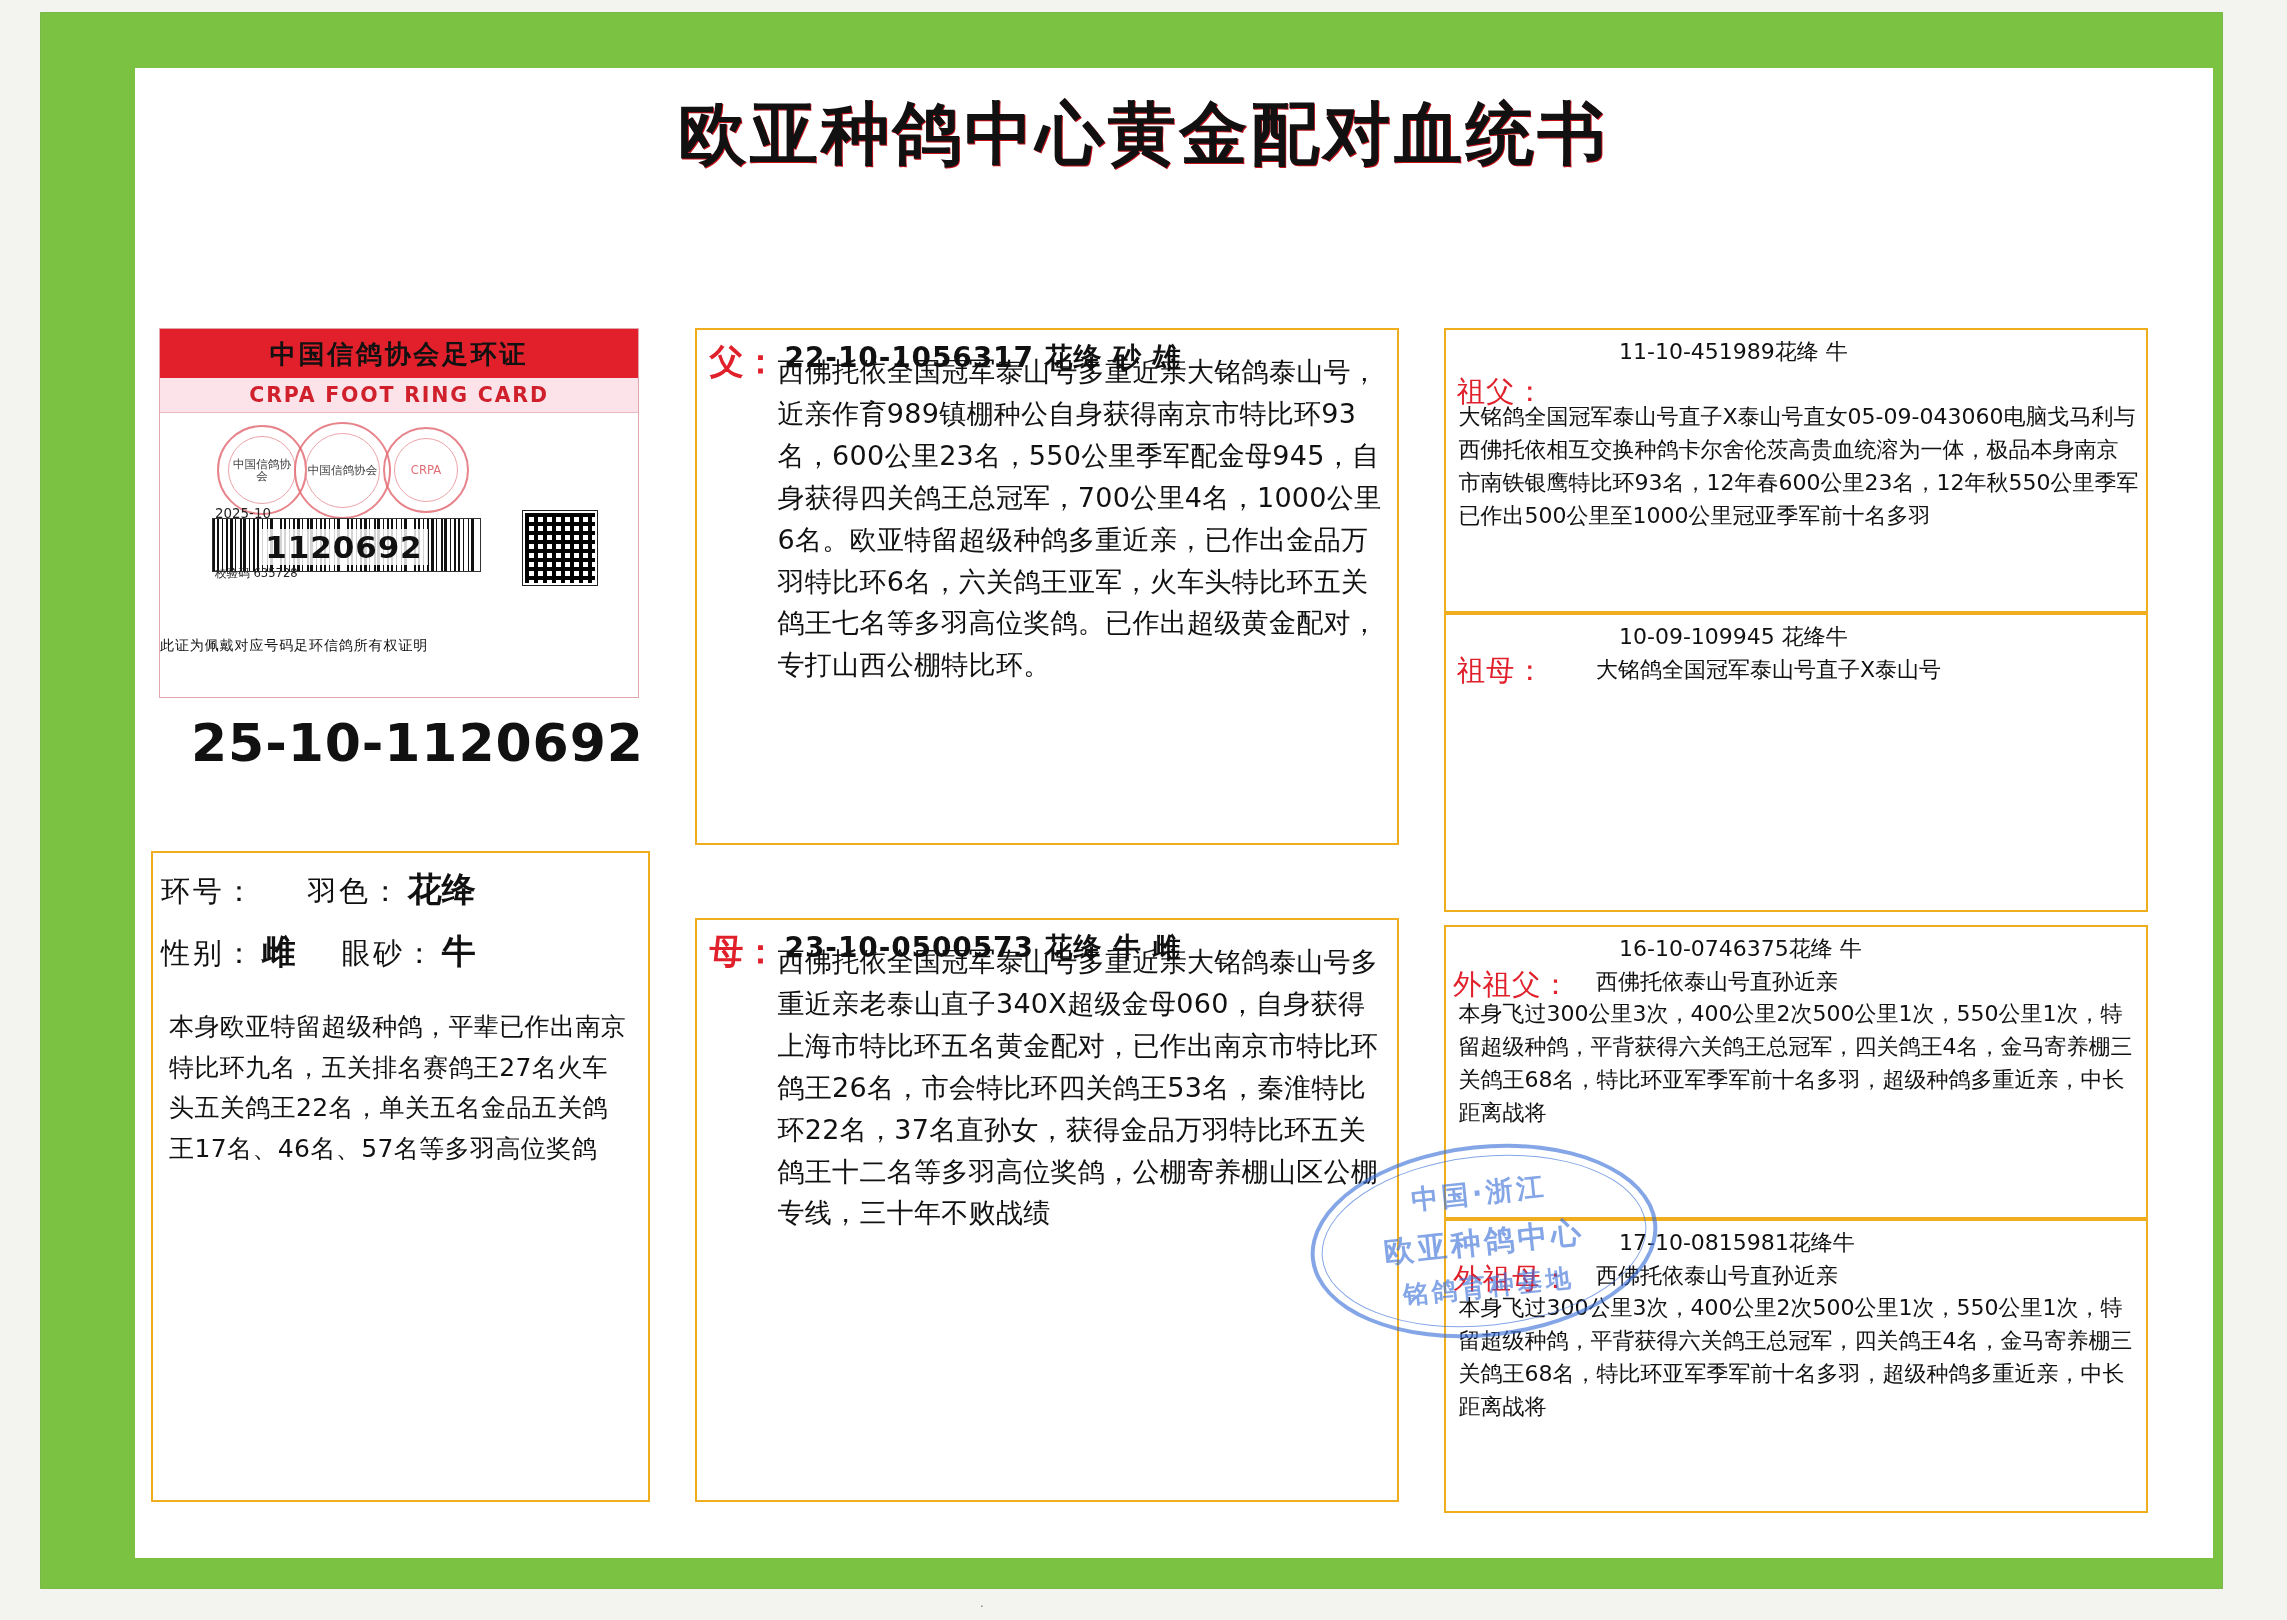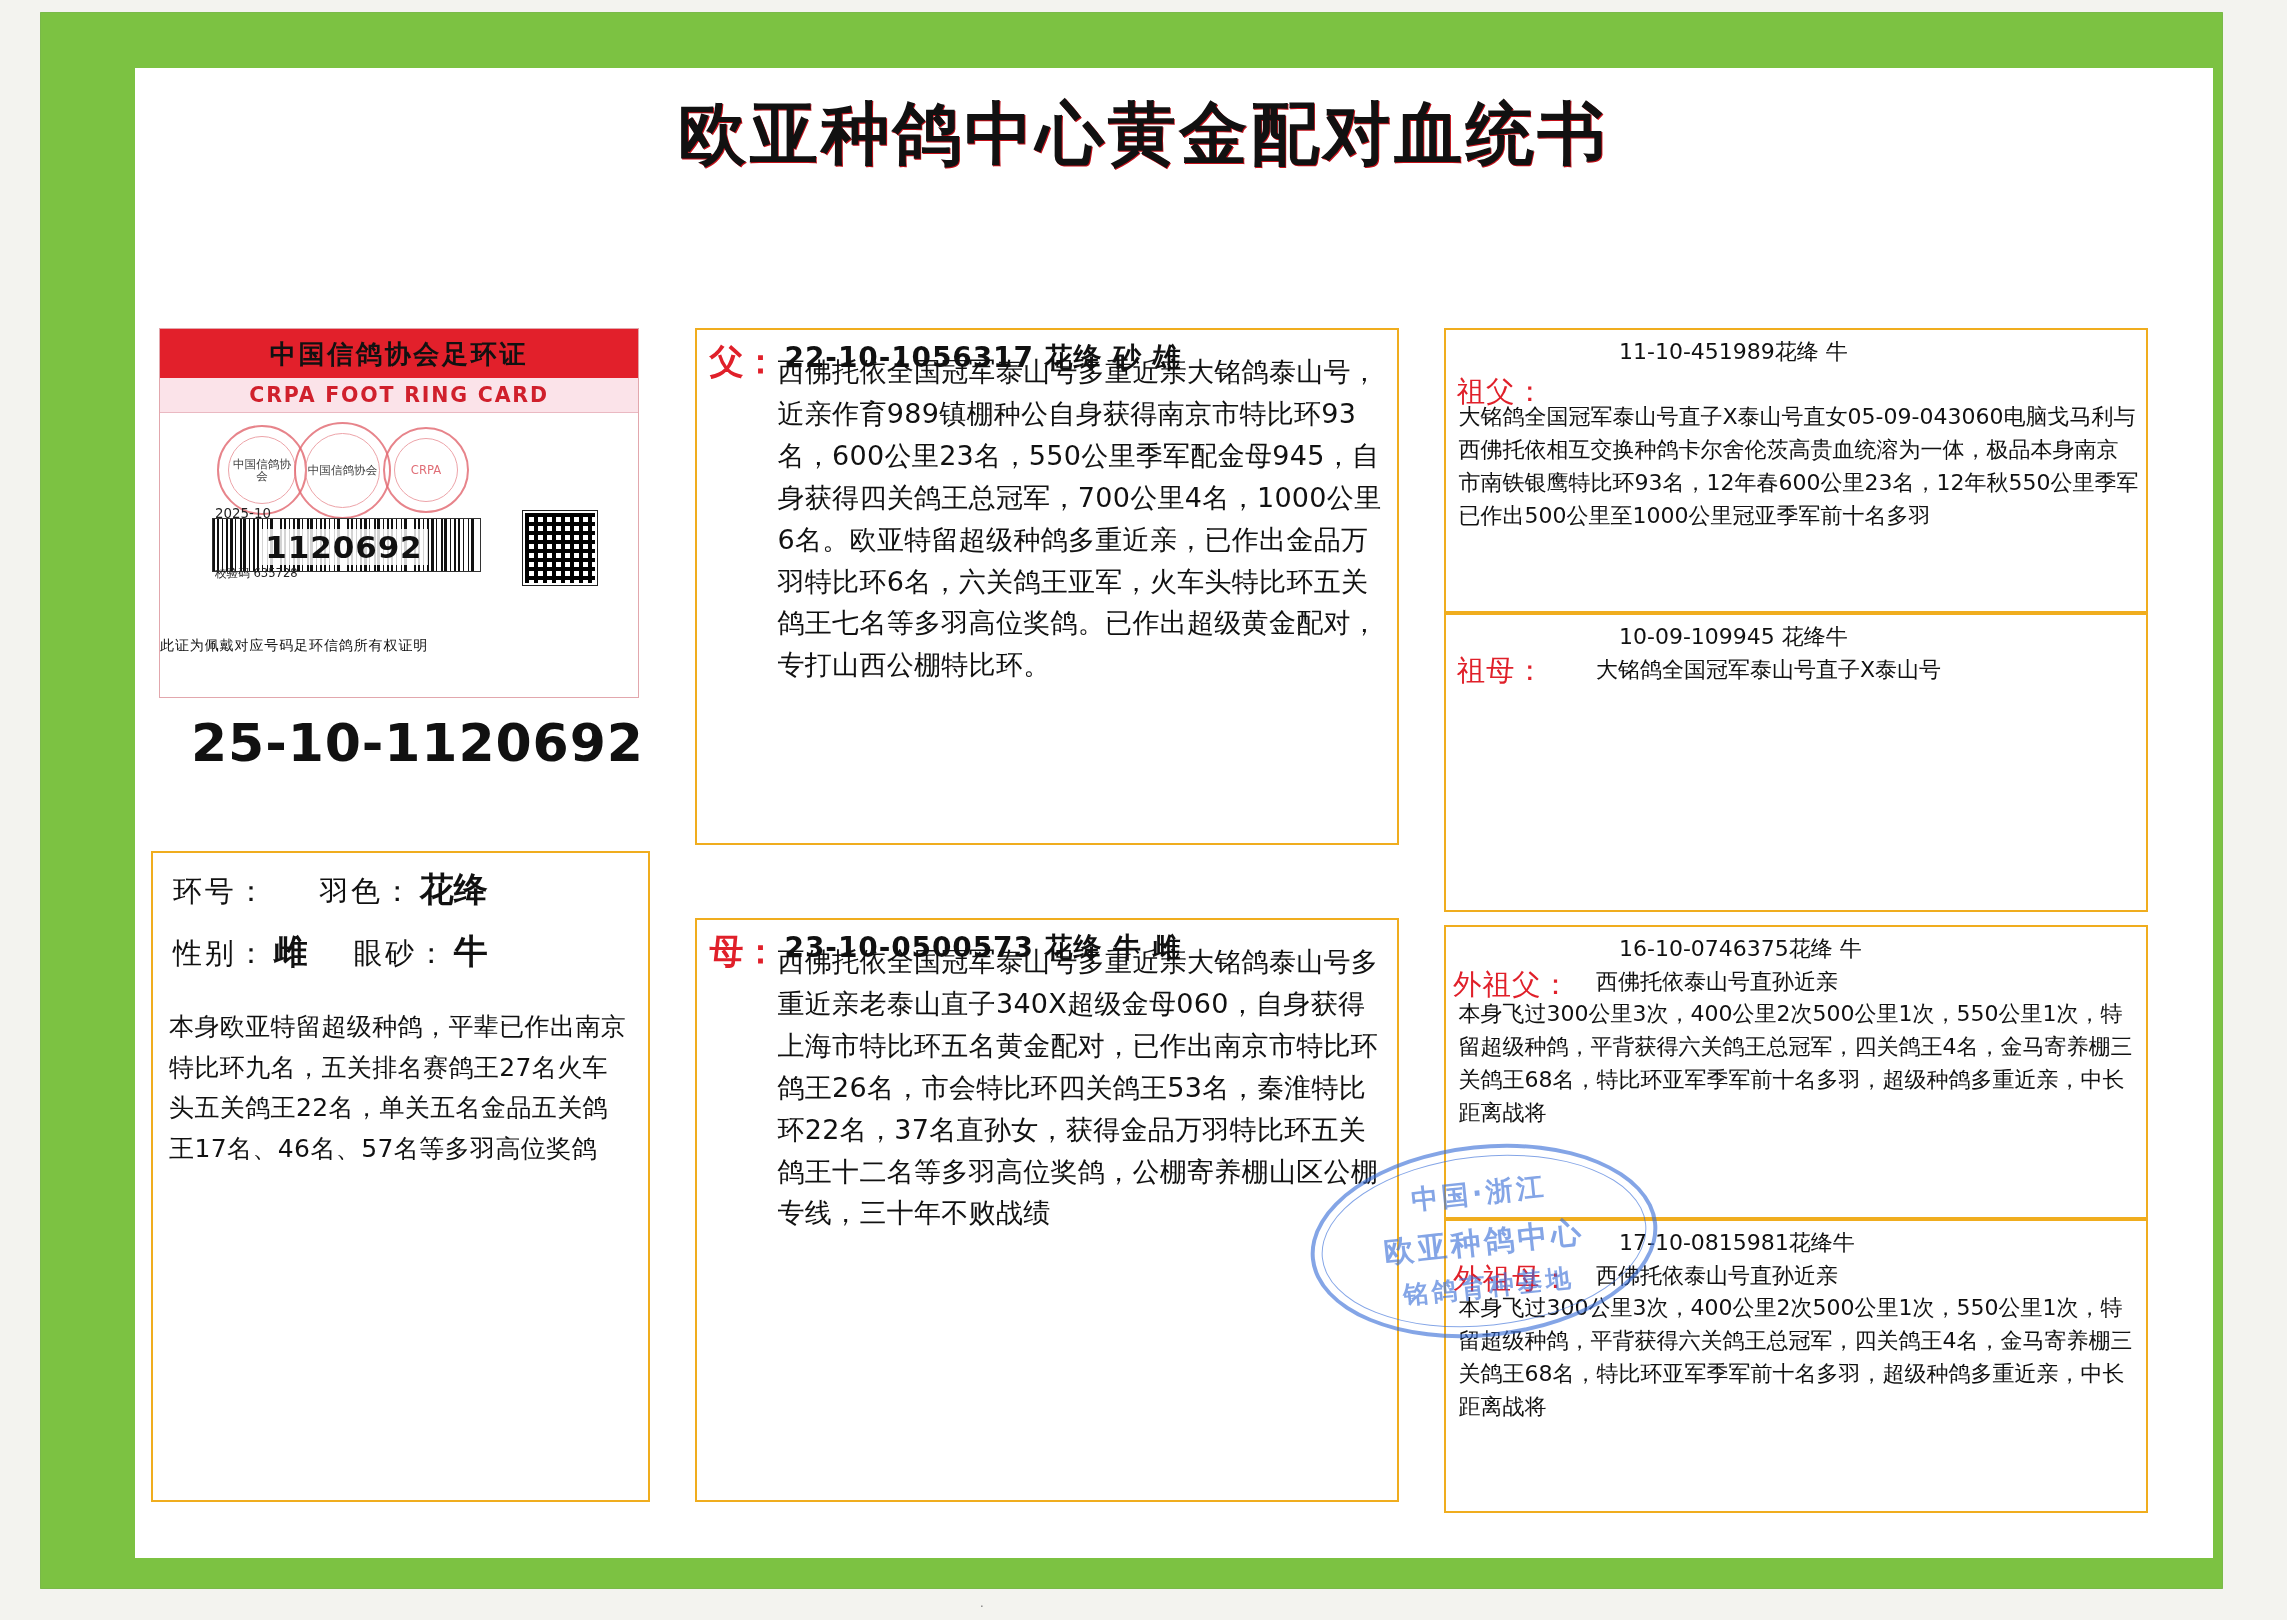--- a/index.html
+++ b/index.html
@@ -193,21 +193,21 @@
     color: #111;
   }
 
   
   #self-box { left: 151px; top: 851px; width: 499px; height: 651px; }
   .self-row {
     display: flex;
     align-items: baseline;
     font-size: 29px;
     margin: 14.3px 0 16px 0;
-    padding-left: 20px;
+    padding-left: 8px;
   }
   .self-key { letter-spacing: 2.7px; }
   .self-val { font-size: 34px; font-weight: bold; margin-left: 5.3px; }
   .self-gap { width: 46px; }
   .self-text {
     font-size: 25px;
     line-height: 1.62;
     padding: 16px 16px 0 16px;
     letter-spacing: 0.4px;
   }

